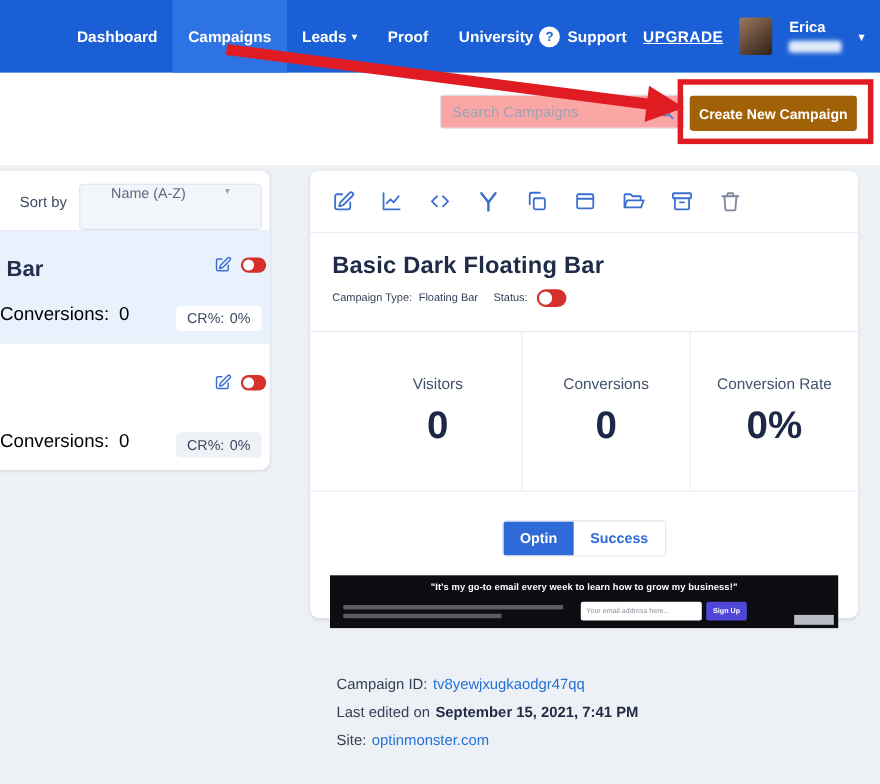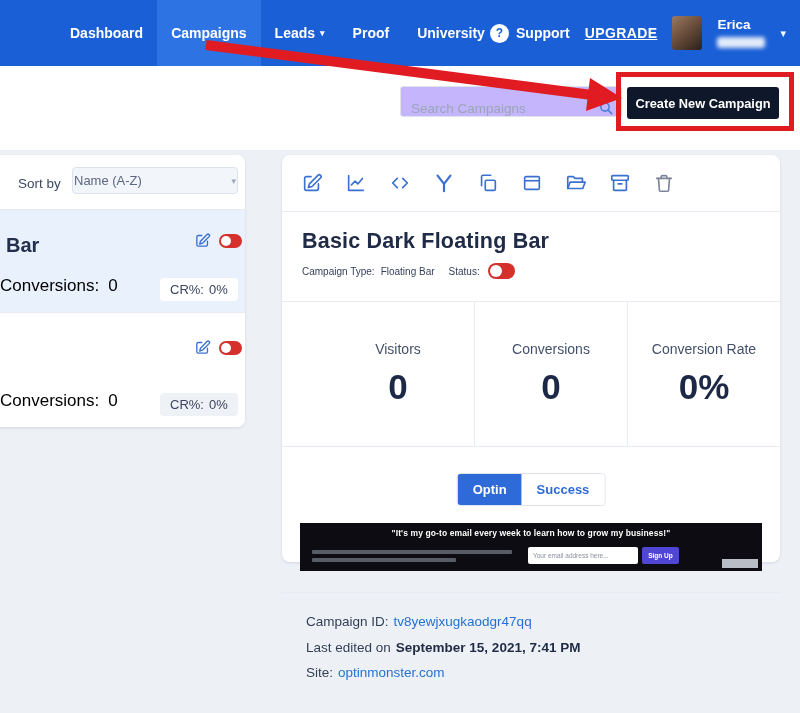--- a/index.html
+++ b/index.html
@@ -23,35 +23,35 @@
   .q-circle { width:19px; height:19px; border-radius:50%; background:#fff; color:#1a5fd6; font-size:12px; font-weight:700; display:flex; align-items:center; justify-content:center; }
   .upgrade { font-size:14px; font-weight:700; letter-spacing:.4px; text-decoration:underline; cursor:pointer; }
   .avatar { width:30px; height:34px; border-radius:3px; background:linear-gradient(140deg,#9a7a62 0%,#6b4f3d 45%,#2d2019 100%); flex:0 0 auto; }
   .user-block { display:flex; flex-direction:column; justify-content:center; }
   .user-name { font-size:13.5px; font-weight:700; line-height:1.1; }
   .user-blur { margin-top:4px; width:48px; height:11px; border-radius:3px; background:rgba(255,255,255,.88); filter:blur(2px); }
   .chev-big { font-size:11px; }
 
   
   .actionbar { position:absolute; top:66px; left:0; width:800px; height:84px; background:#fff; z-index:5; }
-  .search-box { position:absolute; left:400px; top:20px; width:222px; height:31px; background:#c4b5fd; border:1px solid #dfe4ec; border-radius:3px; display:flex; align-items:flex-end; }
+  .search-box { position:absolute; left:400px; top:20px; width:222px; height:31px; background:#fca5a5; border:1px solid #dfe4ec; border-radius:3px; display:flex; align-items:center; }
   .search-box input { flex:1; border:0; background:transparent; outline:none; padding:0 10px; font-size:13.5px; color:#46526b; font-family:"Liberation Sans",sans-serif; }
   .search-box input::placeholder { color:#9aa5b5; }
   .search-ico { width:16px; height:16px; margin-right:9px; flex:0 0 auto; }
-  .create-btn { position:absolute; left:627px; top:21px; width:152px; height:32px; background:#0f172a; border:none; border-radius:3px; color:#fff; font-size:12.8px; font-weight:700; cursor:pointer; font-family:"Liberation Sans",sans-serif; }
+  .create-btn { position:absolute; left:627px; top:21px; width:152px; height:32px; background:#a16207; border:none; border-radius:3px; color:#fff; font-size:12.8px; font-weight:700; cursor:pointer; font-family:"Liberation Sans",sans-serif; }
 
   
   .anno-box { position:absolute; left:616px; top:72px; width:178px; height:59px; border:5px solid #e11b22; z-index:40; pointer-events:none; }
   .anno-arrow { position:absolute; left:0; top:0; width:800px; height:150px; z-index:50; pointer-events:none; }
 
   
   .left-card { position:absolute; left:-46px; top:155px; width:291px; height:272px; background:#fff; border-radius:8px; box-shadow:0 1px 3px rgba(25,35,65,.12); }
   .sort-row { position:absolute; top:0; left:0; width:100%; height:55px; border-bottom:1px solid #e8ecf2; }
   .sort-label { position:absolute; left:64px; top:21px; font-size:13.5px; color:#3d4962; }
-  .sort-select { position:absolute; left:118px; top:12px; width:166px; height:27px; background:#f2f5f9; border:1px solid #dde3ec; border-radius:4px; display:flex; align-items:center; justify-content:space-between; padding:0 1px; font-size:13px; color:#5b6780; cursor:pointer; }
+  .sort-select { position:absolute; left:118px; top:12px; width:166px; height:42px; background:#f2f5f9; border:1px solid #dde3ec; border-radius:4px; display:flex; justify-content:space-between; padding:0 28px; font-size:13px; color:#5b6780; cursor:pointer; }
   .sel-chev { font-size:9px; color:#9aa5b5; }
   .camp-item { position:absolute; left:0; width:100%; cursor:pointer; }
   .item1 { top:55px; height:102px; background:#e9f1fd; }
   .item2 { top:157px; height:115px; background:#fff; border-top:1px solid #e8ecf2; border-radius:0 0 8px 8px; }
   .item-title { position:absolute; left:52px; top:24px; font-size:20px; font-weight:700; color:#23304c; }
   .item-edit { position:absolute; width:17px; height:17px; left:240px; }
   .item1 .item-edit { top:22px; } .item2 .item-edit { top:26px; }
   .mini-toggle { position:absolute; left:265px; width:23px; height:14px; border-radius:8px; background:#d6302c; }
   .item1 .mini-toggle { top:24px; } .item2 .mini-toggle { top:28px; }
   .mini-toggle::after { content:""; position:absolute; left:2px; top:2px; width:10px; height:10px; border-radius:50%; background:#fff; }

